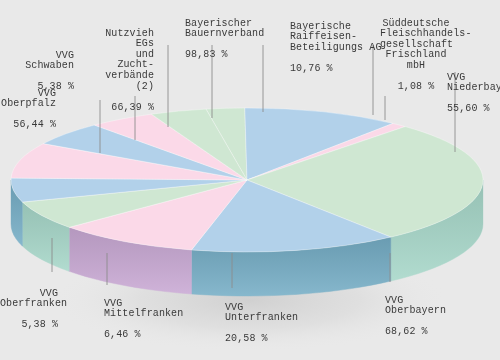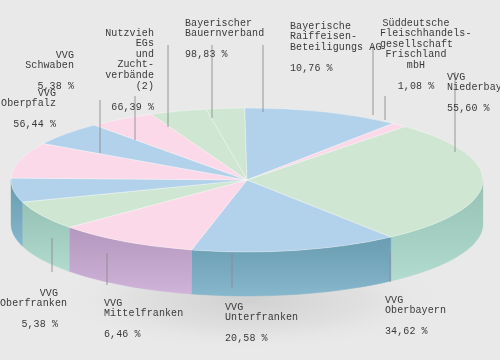--- a/index.html
+++ b/index.html
@@ -129,21 +129,21 @@
 
   <div class="lbl l" style="left:447px;top:62px;width:56px;">
     <span>VVG
 Niederbayern</span><br>
     <span>55,60 %</span>
   </div>
 
   <div class="lbl l" style="left:385px;top:285px;width:64px;">
     <span>VVG
 Oberbayern</span><br>
-    <span>34,62 %</span>
+    <span>68,62 %</span>
   </div>
 
   <div class="lbl l" style="left:225px;top:292px;width:64px;">
     <span>VVG
 Unterfranken</span><br>
     <span>20,58 %</span>
   </div>
 
   <div class="lbl l" style="left:104px;top:288px;width:64px;">
     <span>VVG

